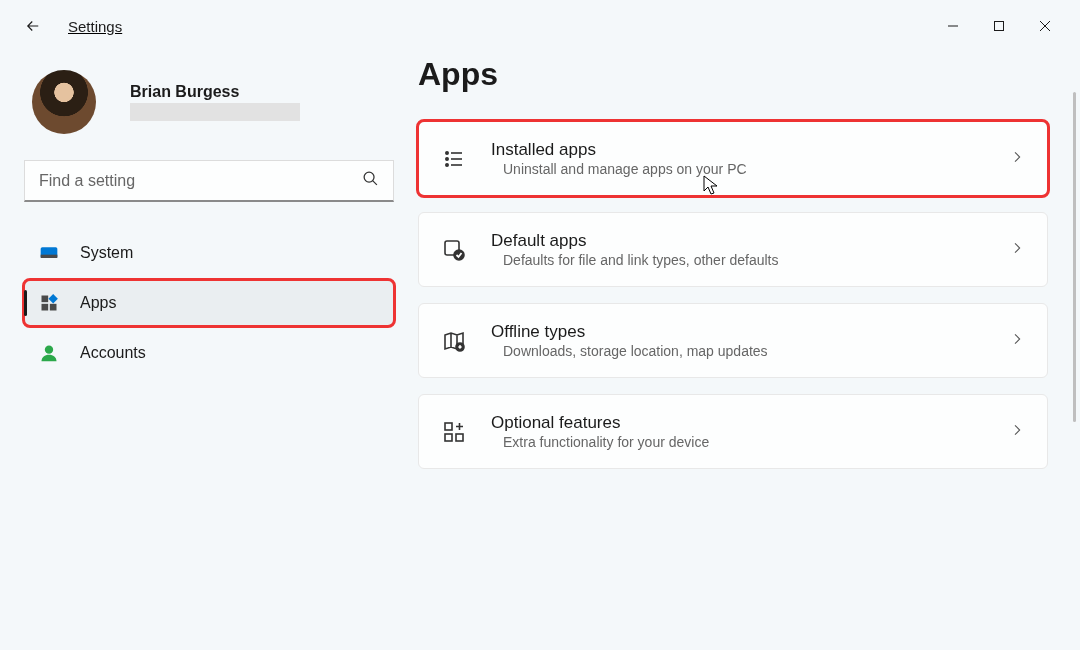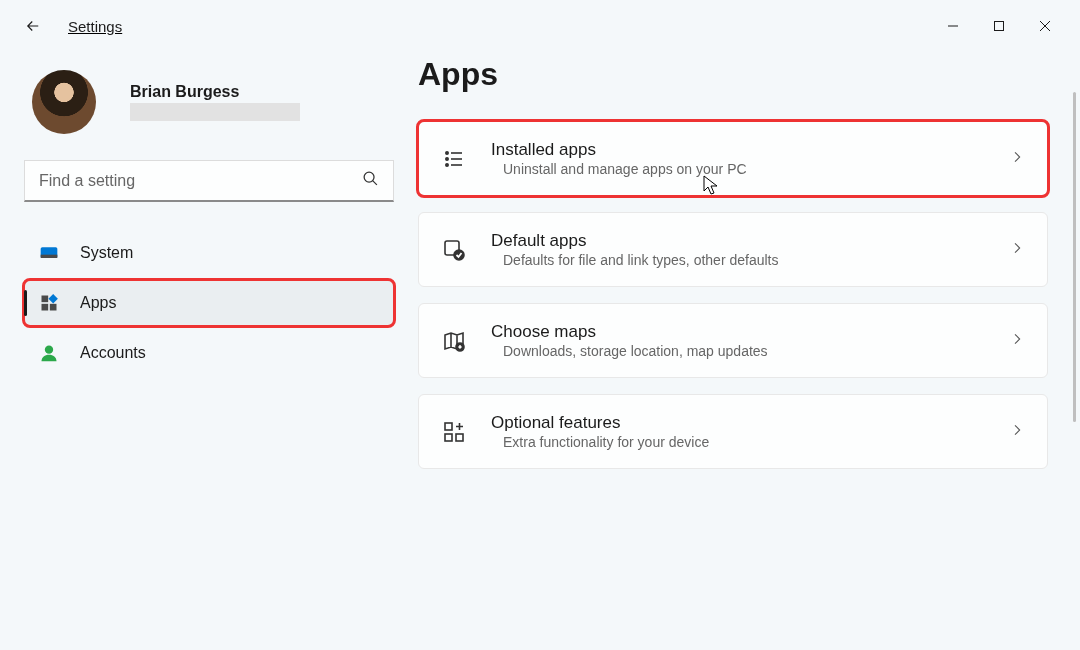--- a/index.html
+++ b/index.html
@@ -182,21 +182,21 @@
 
       <div class="card">
         <span class="card-icon">
           <svg width="24" height="24" viewBox="0 0 24 24" fill="none" stroke="currentColor" stroke-width="1.6">
               <path d="M3 6l6-2 6 2 6-2v14l-6 2-6-2-6 2V6zM9 4v14M15 6v14"></path>
               <circle cx="18" cy="18" r="4" fill="currentColor"></circle>
               <path d="M18 16v3m-1.5-1.5L18 19l1.5-1.5" stroke="#fff" stroke-width="1.4"></path>
             </svg>
         </span>
         <div class="card-text">
-          <div class="card-title">Choose maps</div>
+          <div class="card-title">Offline types</div>
           <div class="card-sub">Downloads, storage location, map updates</div>
         </div>
         <span class="chevron">
           <svg width="16" height="16" viewBox="0 0 24 24" fill="none" stroke="currentColor" stroke-width="1.6">
               <path d="M9 5l7 7-7 7"></path>
             </svg>
         </span>
       </div>
 
       <div class="card">

